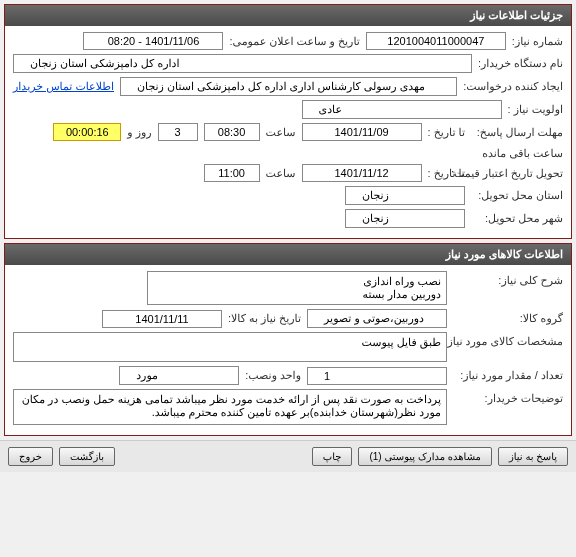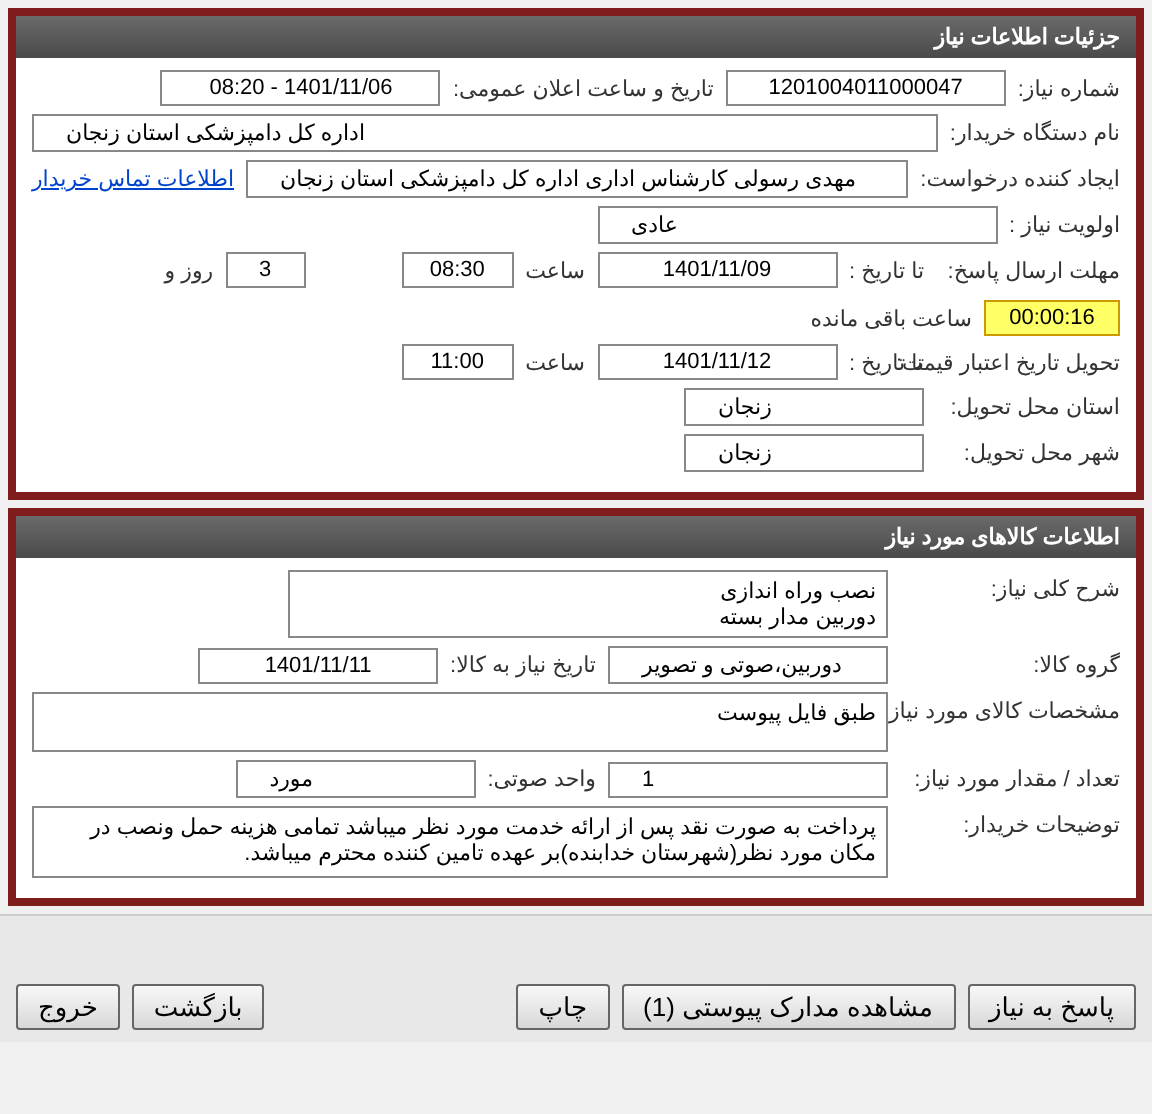--- a/index.html
+++ b/index.html
@@ -6,21 +6,21 @@
 body {
   font-family: Tahoma, Arial, sans-serif;
   font-size: 11px;
   background: #f0f0f0;
   direction: rtl;
   width: 576px;
   height: 557px;
   overflow: hidden;
 }
 .panel {
-  border: 4px solid #7f1d1d;
+  border: 1px solid #7f1d1d;
   margin: 4px;
   background: #fff;
 }
 .panel-header {
   background: linear-gradient(to bottom, #6a6a6a, #4a4a4a);
   color: #fff;
   padding: 4px 8px;
   font-weight: bold;
   font-size: 11px;
 }
@@ -47,31 +47,30 @@
   text-align: left;
   min-height: 18px;
   display: inline-flex;
   align-items: center;
   justify-content: center;
 }
 .field.wide { flex: 1; min-width: 100px; }
 .field.w140 { width: 140px; }
 .field.w120 { width: 120px; }
 .field.w80 { width: 68px; }
-.field.w60 { width: 56px; margin-left: 42px; }
+.field.w60 { width: 56px; }
 .field.w40 { width: 40px; }
 .field.right-align { justify-content: flex-end; text-align: right; padding-left: 16px; }
 .btn {
   border: 1px solid #666;
   background: linear-gradient(to bottom, #f8f8f8, #d8d8d8);
   padding: 3px 10px;
-  font-size: 13px;
+  font-size: 10px;
   cursor: pointer;
   border-radius: 2px;
-  margin-top: 28px;
 }
 .btn-bar {
   display: flex;
   gap: 6px;
   padding: 6px 8px;
   justify-content: flex-end;
   background: #e8e8e8;
   border-top: 1px solid #ccc;
 }
 .btn-bar .spacer { flex: 1; }
@@ -187,21 +186,21 @@
     <div class="fullrow">
       <span class="label">مشخصات کالای مورد نیاز:</span>
       <div class="content">
         <div class="textarea">طبق فایل پیوست</div>
       </div>
     </div>
 
     <div class="row">
       <span class="label" style="width:110px">تعداد / مقدار مورد نیاز:</span>
       <span class="field right-align" style="width:140px">1</span>
-      <span class="label">واحد صوتی:</span>
+      <span class="label">واحد ونصب:</span>
       <span class="field w120 right-align">مورد</span>
     </div>
 
     <div class="fullrow">
       <span class="label">توضیحات خریدار:</span>
       <div class="content">
         <div class="textarea" style="min-height:36px">پرداخت به صورت نقد پس از ارائه خدمت مورد نظر میباشد تمامی هزینه حمل ونصب در مکان مورد نظر(شهرستان خدابنده)بر عهده تامین کننده محترم میباشد.</div>
       </div>
     </div>
 

